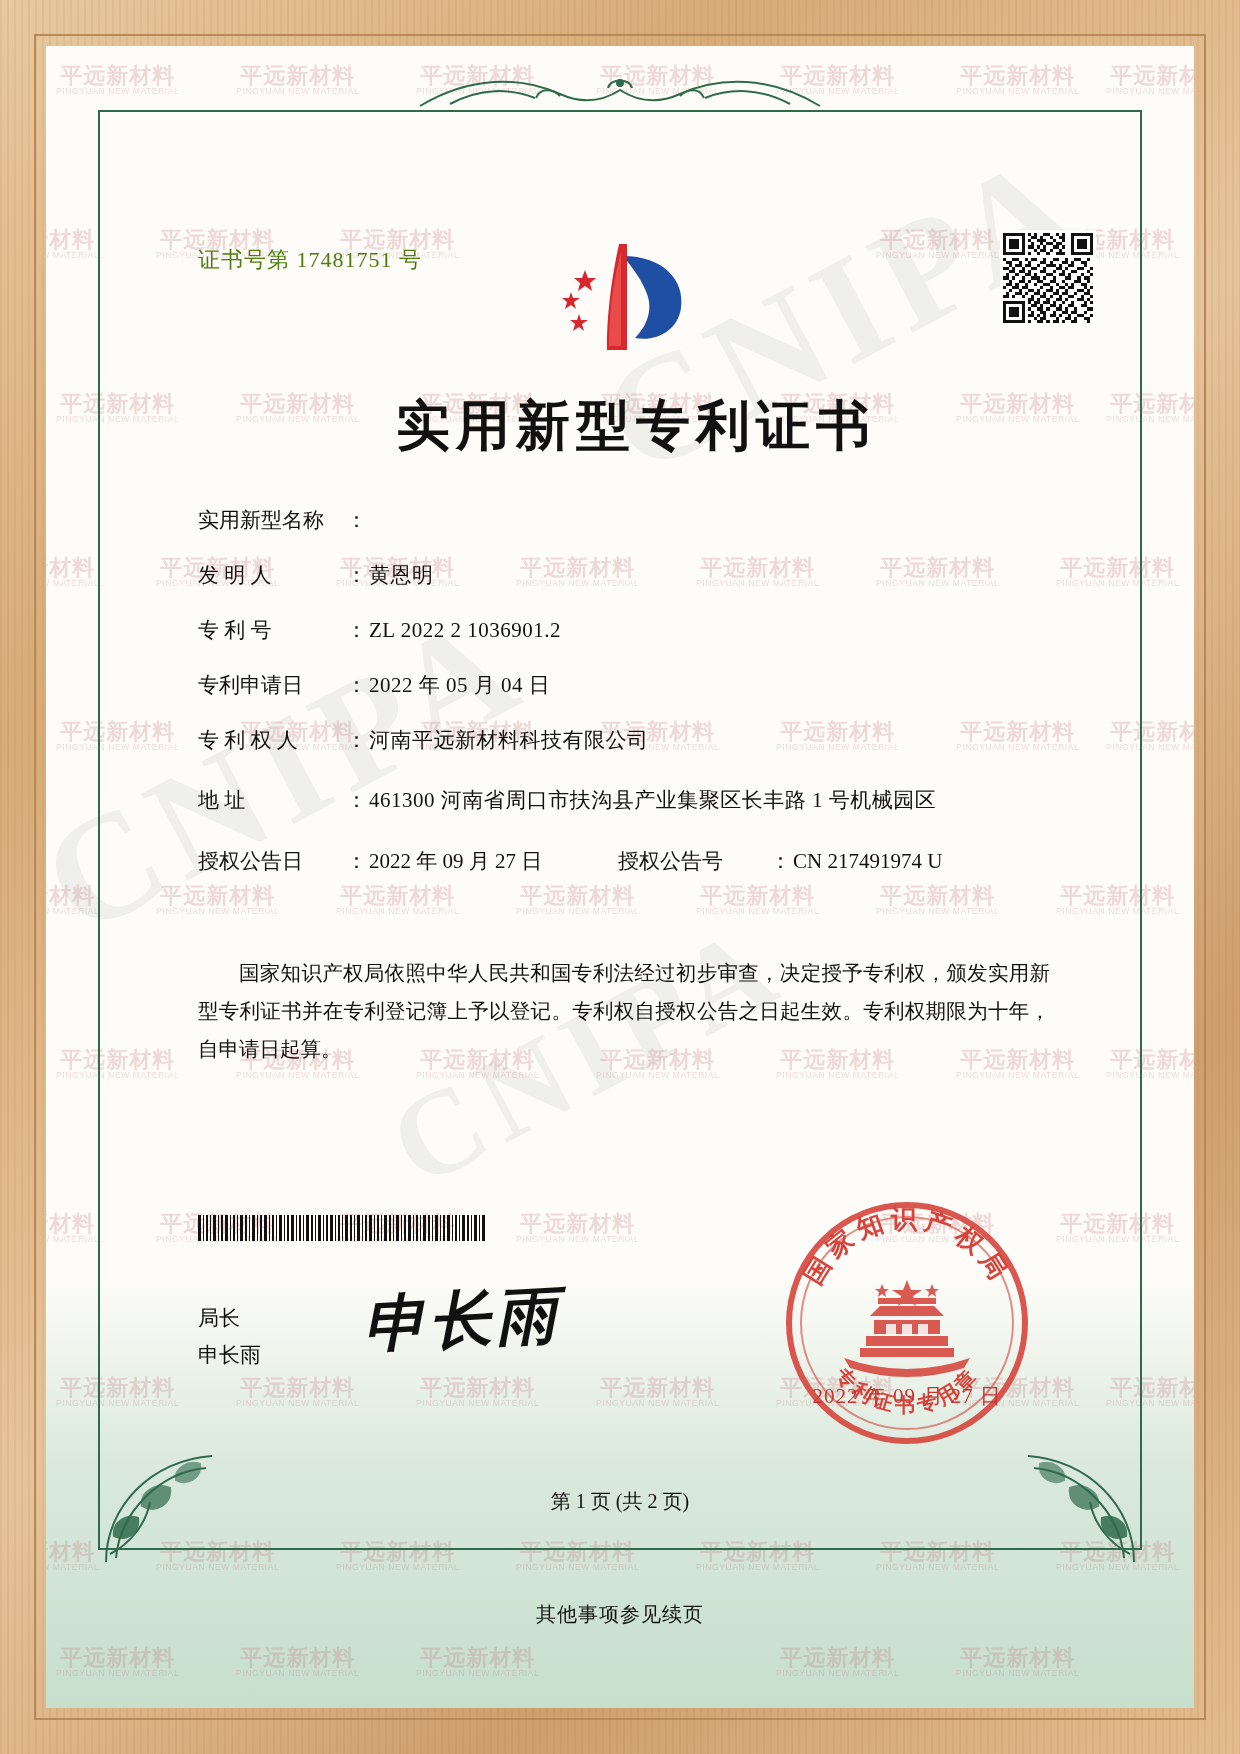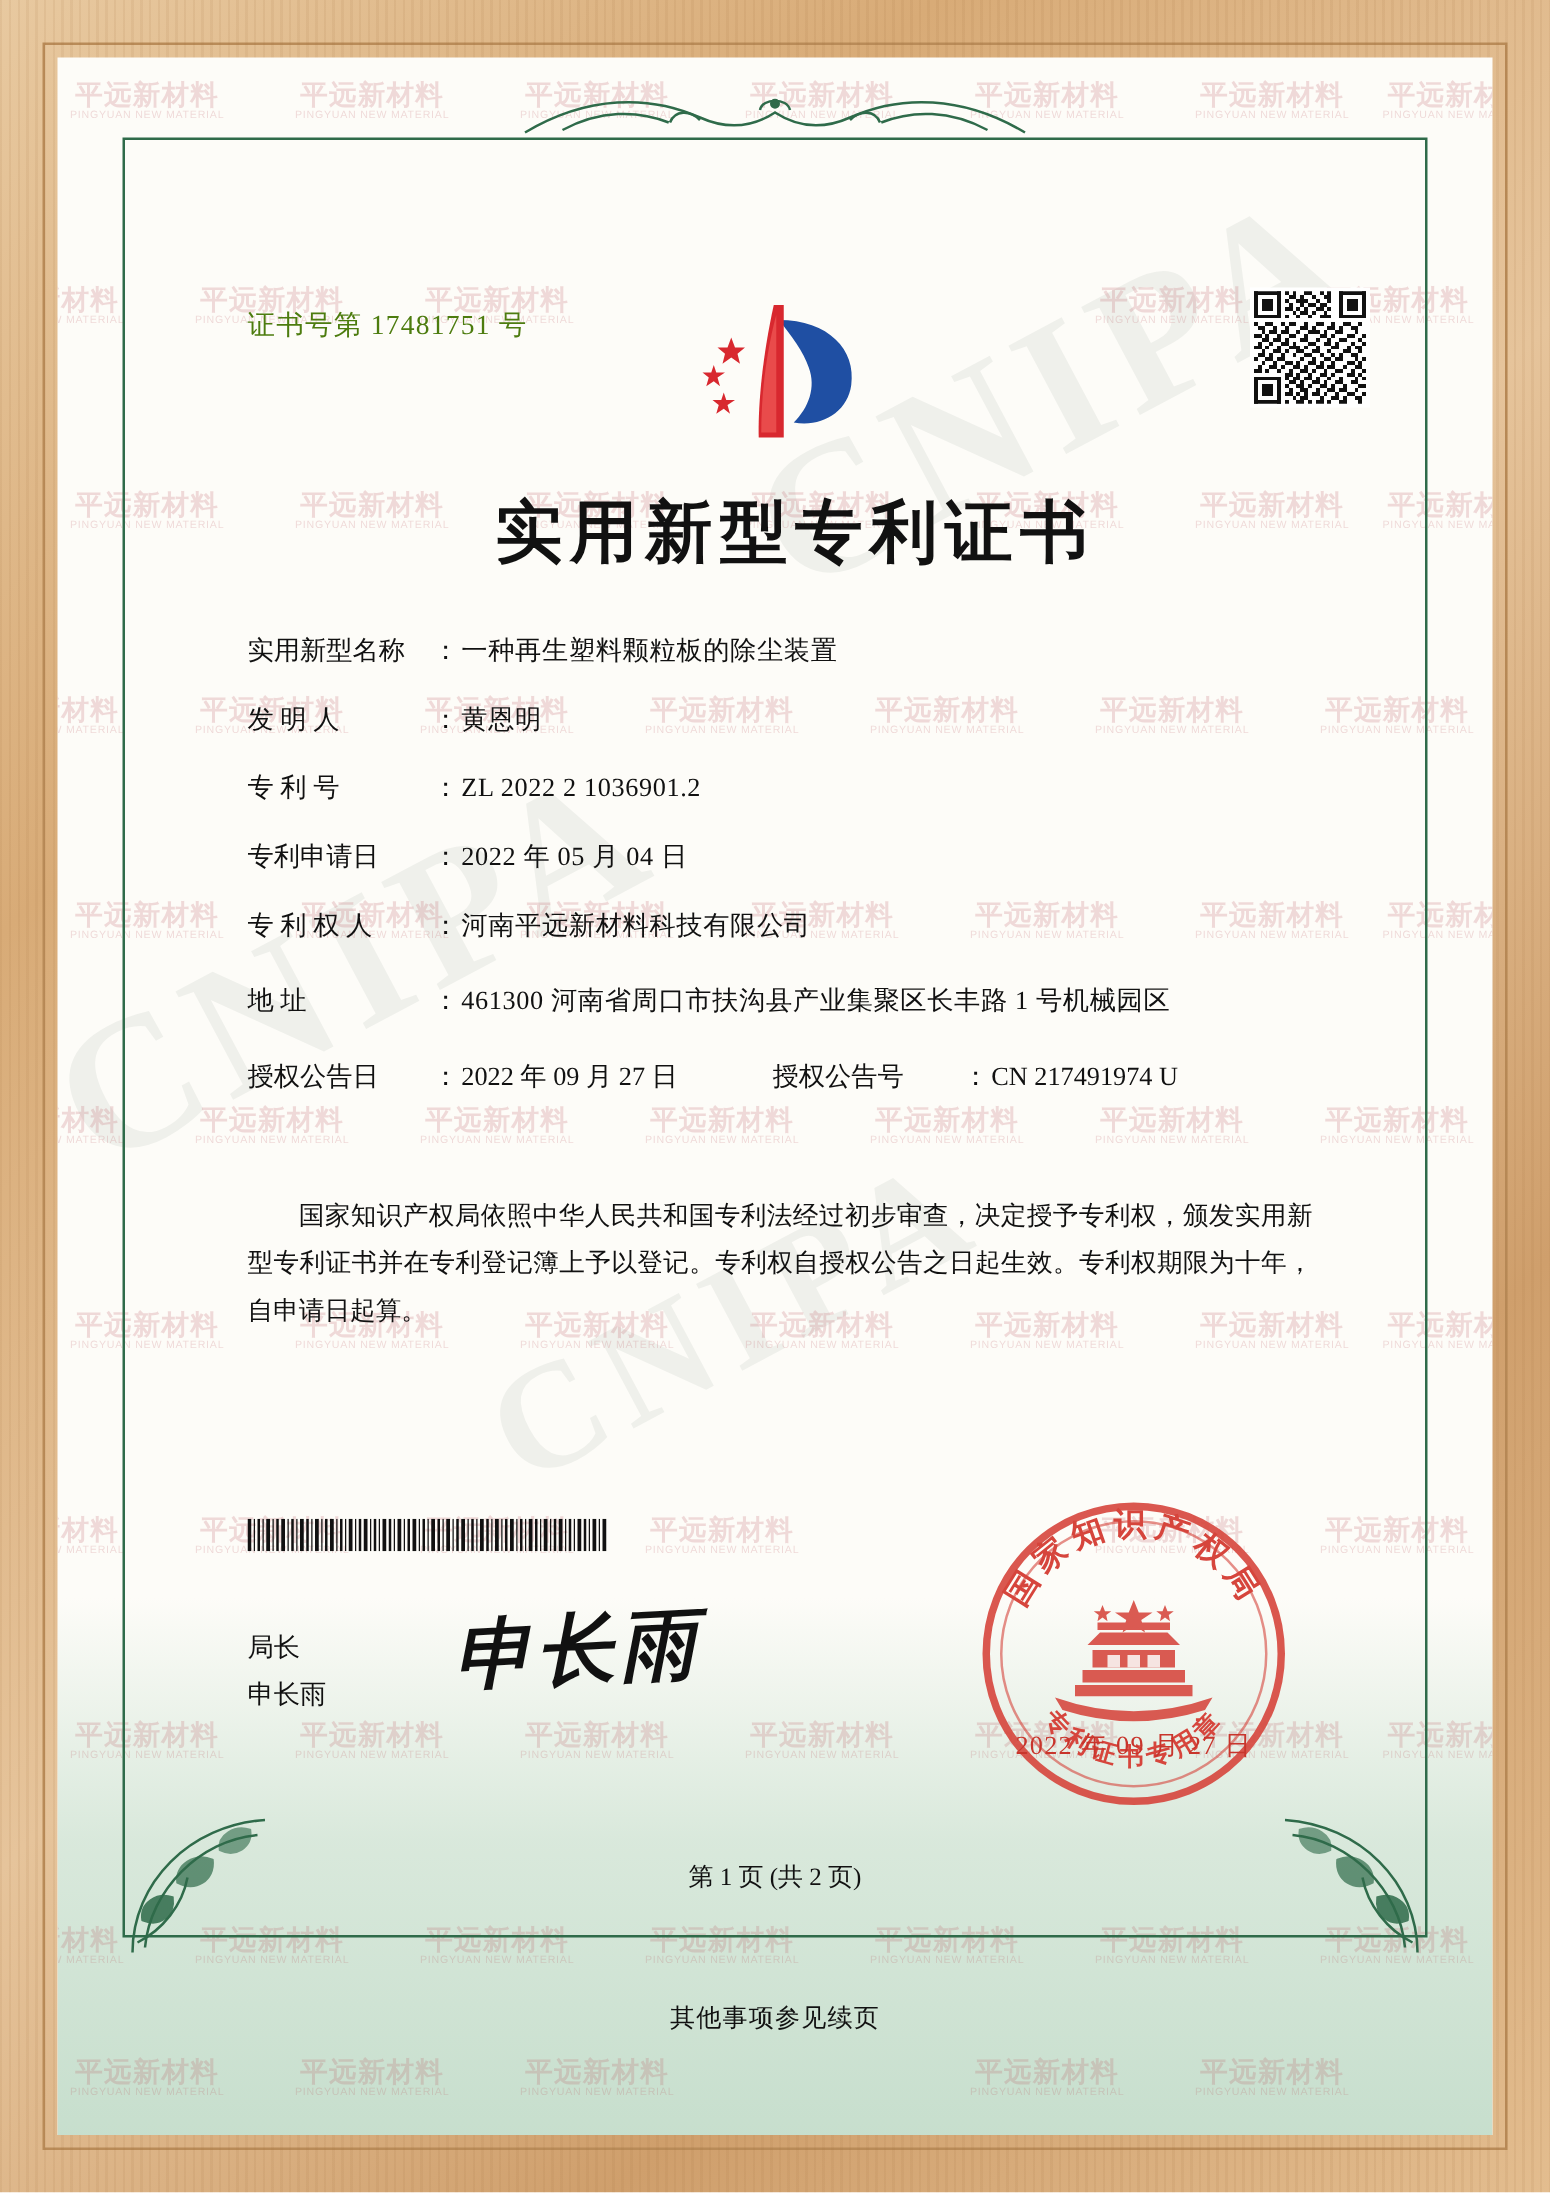--- a/index.html
+++ b/index.html
@@ -858,21 +858,20 @@
 
     <div class="title">实用新型专利证书</div>
 
     <div class="fields">
 
       <div class="field-row">
         <span class="f-label">
             <span>实用新型名称</span>
           </span>
         <span class="f-colon">：</span>
-        <span class="f-value">一种再生塑料颗粒板的除尘装置</span>
       </div>
 
       <div class="field-row">
         <span class="f-label">
             <span>发 明 人</span>
           </span>
         <span class="f-colon">：</span>
         <span class="f-value">黄恩明</span>
       </div>
 

